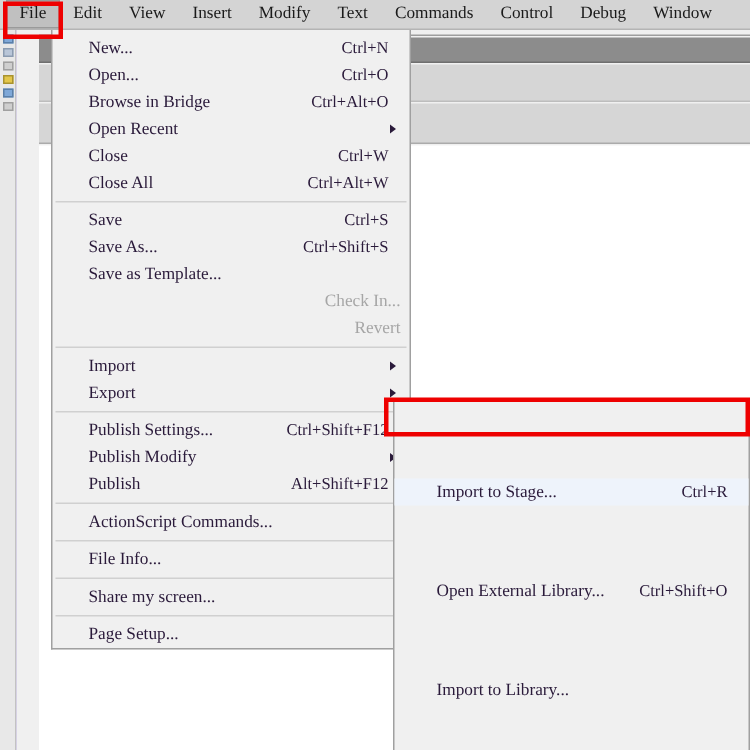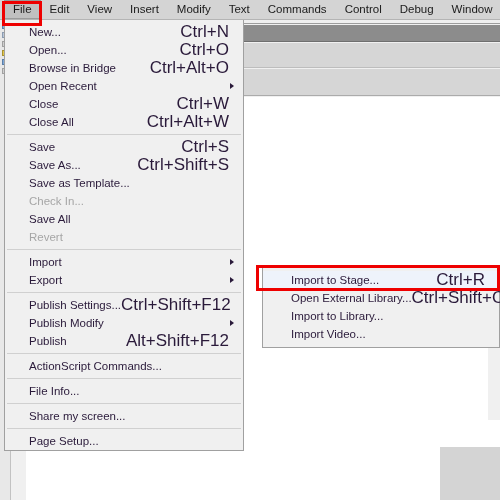--- a/index.html
+++ b/index.html
@@ -11,20 +11,21 @@
     font-family: "Liberation Sans", sans-serif;
     background: #ffffff;
     position: relative;
   }
 
   
   #app-root {
     position: absolute;
     inset: 0;
     background: #8b5cf6;
+    font-family: Liberation Serif, serif;
   }
 
   #menubar {
     position: absolute;
     left: 0; top: 0;
     width: 500px; height: 20px;
     background: #d4d4d4;
     border-bottom: 1px solid #b4b4b4;
     display: flex;
     align-items: center;
@@ -126,21 +127,21 @@
   #bottom-right-panel {
     position: absolute;
     right: 0; bottom: 0;
     width: 60px; height: 53px;
     background: #d4d4d4;
   }
 
   
   #file-menu {
     position: absolute;
-    left: 4px; top: 20px;
+    left: 34px; top: 20px;
     width: 240px;
     background: #f0f0f0;
     border: 1px solid #a0a0a0;
     border-top: none;
     padding: 3px 0 0 0;
     z-index: 40;
   }
 
   .menu-row {
     position: relative;
@@ -148,26 +149,26 @@
     align-items: center;
     height: 18px;
     padding: 0 6px 0 24px;
     font-size: 11.5px;
     color: #2a1a3a;
     white-space: nowrap;
   }
   .menu-row .label { flex: 1; line-height: 18px; }
   .menu-row .accel {
     color: #2a1a3a;
-    font-size: 17px;
+    font-size: 11px;
     padding-right: 8px;
     line-height: 18px;
   }
   .menu-row.disabled .label,
-  .menu-row.disabled .accel { color: #a6a6a6; }
+  .menu-row.disabled .accel { color: #a6a6a6; text-align: right; }
 
   .menu-row .arrow {
     position: absolute;
     right: 9px; top: 50%;
     transform: translateY(-50%);
     width: 0; height: 0;
     border-left: 4px solid #2a1a3a;
     border-top: 3.5px solid transparent;
     border-bottom: 3.5px solid transparent;
   }
@@ -181,21 +182,21 @@
   
   #import-submenu {
     position: absolute;
     left: 262px; top: 267px;
     width: 238px;
     background: #f0f0f0;
     border: 1px solid #a0a0a0;
     padding: 3px 0 4px 0;
     z-index: 45;
   }
-  #import-submenu .menu-row { padding-left: 28px; }
+  #import-submenu .menu-row { padding-left: 28px; margin-top: 48px; }
   #import-submenu .menu-row.highlight {
     background: #eef3fb;
   }
 
   
   .annot {
     position: absolute;
     border: 3px solid #ee0000;
     z-index: 90;
     pointer-events: none;
@@ -275,23 +276,20 @@
       <div class="menu-row">
         <span class="label">Save As...</span>
         <span class="accel">Ctrl+Shift+S</span>
       </div>
       <div class="menu-row">
         <span class="label">Save as Template...</span>
       </div>
       <div class="menu-row disabled">
         <span class="label">Check In...</span>
       </div>
-      <div class="menu-row">
-        <span class="label">Save All</span>
-      </div>
       <div class="menu-row disabled">
         <span class="label">Revert</span>
       </div>
       <div class="menu-sep"></div>
       <div class="menu-row">
         <span class="label">Import</span>
         <span class="arrow"></span>
       </div>
       <div class="menu-row">
         <span class="label">Export</span>

